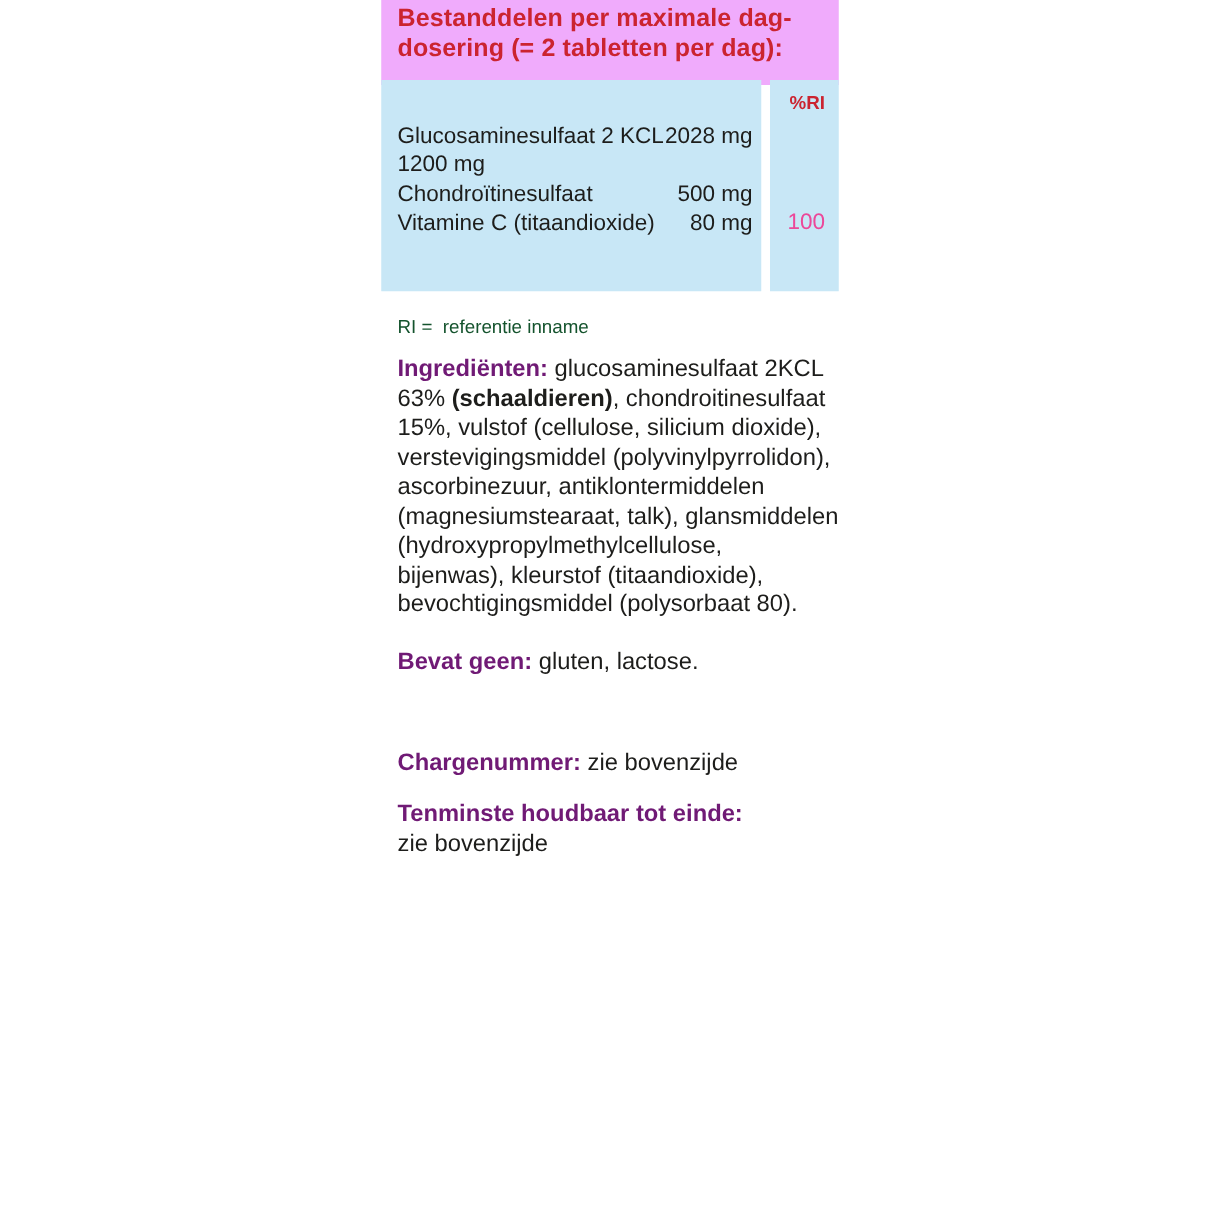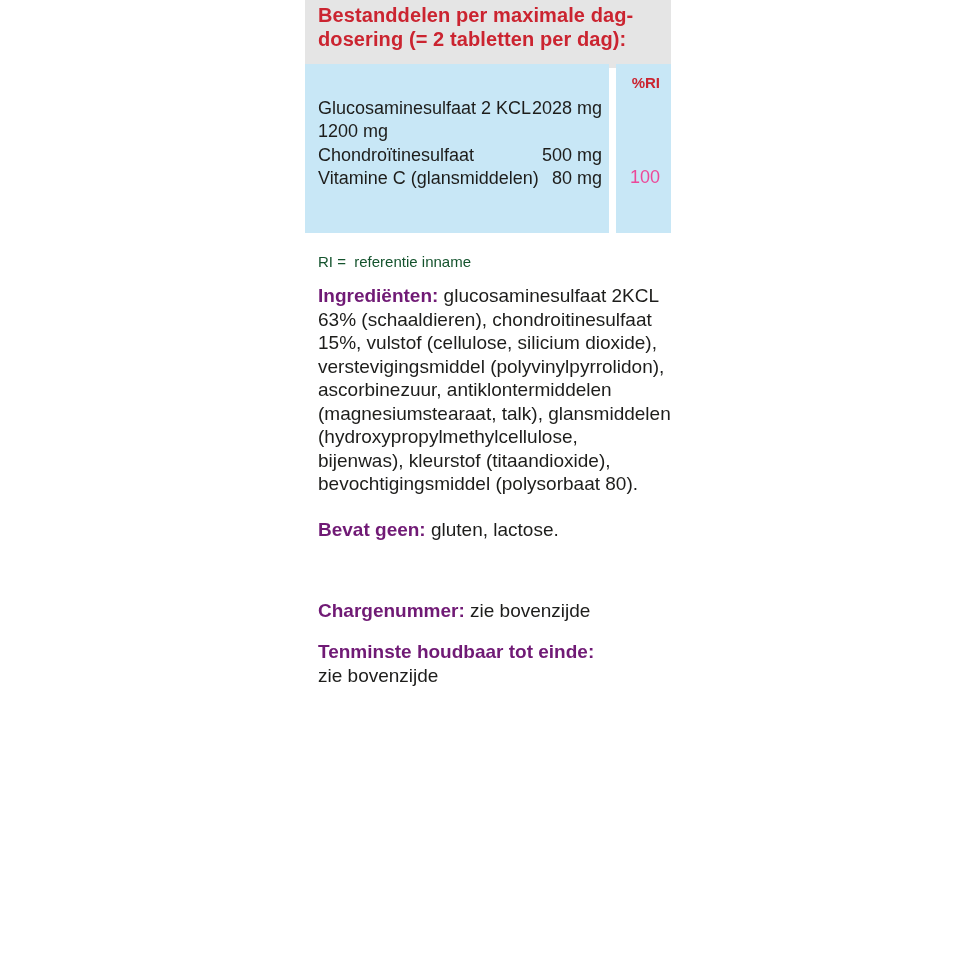--- a/index.html
+++ b/index.html
@@ -3,21 +3,21 @@
 <meta charset="utf-8">
 <style>
   * { margin: 0; padding: 0; box-sizing: border-box; }
   html, body { width: 980px; height: 980px; background: #ffffff; }
   body { font-family: "Liberation Sans", sans-serif; position: relative; }
   .page { position: absolute; inset: 0; background: #ffffff; overflow: hidden; }
 
   
   .hdr {
     position: absolute; left: 305px; top: 0; width: 366px; height: 68px;
-    background: #e5e5e5;
+    background: #f0abfc;
   }
   .hdr-title {
     position: absolute; left: 13px; top: 4px;
     font-size: 20px; font-weight: bold; line-height: 23.5px;
     color: #cb2430; white-space: pre-line; letter-spacing: 0.1px;
   }
 
   
   .tbl { position: absolute; left: 305px; top: 64px; width: 366px; height: 169px; }
   .tbl-left  { position: absolute; left: 0;   top: 0; width: 304px; height: 100%; background: #c8e7f6; }
@@ -33,21 +33,21 @@
     position: absolute; left: 318px; top: 253px;
     font-size: 15px; color: #14532d; white-space: pre;
   }
 
   
   .ingr {
     position: absolute; left: 318px; top: 284px; width: 364px;
     font-size: 19px; line-height: 23.5px; color: #1d1d1b; white-space: pre-line;
   }
   .lbl { font-weight: bold; color: #701a75; }
-  .b { font-weight: normal; }
+  .b { font-weight: bold; }
 
   
   .sec {
     position: absolute; left: 318px;
     font-size: 19px; line-height: 23.5px; color: #1d1d1b;
   }
   .sec-bevat  { top: 518px; }
   .sec-inhoud { top: 560px; }
   .sec-charge { top: 599px; }
   .sec-houdbaar { top: 640px; }
@@ -72,21 +72,21 @@
         <span class="amt">2028 mg</span>
       </div>
       <div class="row">
         <span class="amt">1200 mg</span>
       </div>
       <div class="row">
         <span class="nm">Chondroïtinesulfaat</span>
         <span class="amt">500 mg</span>
       </div>
       <div class="row">
-        <span class="nm">Vitamine C (glansmiddelen)</span>
+        <span class="nm">Vitamine C (titaandioxide)</span>
         <span class="amt">80 mg</span>
       </div>
     </div>
 
     <div class="ri-h">%RI</div>
     <div class="ri-v">100</div>
   </div>
 
   <div class="ri-note">RI =  referentie inname</div>
 

